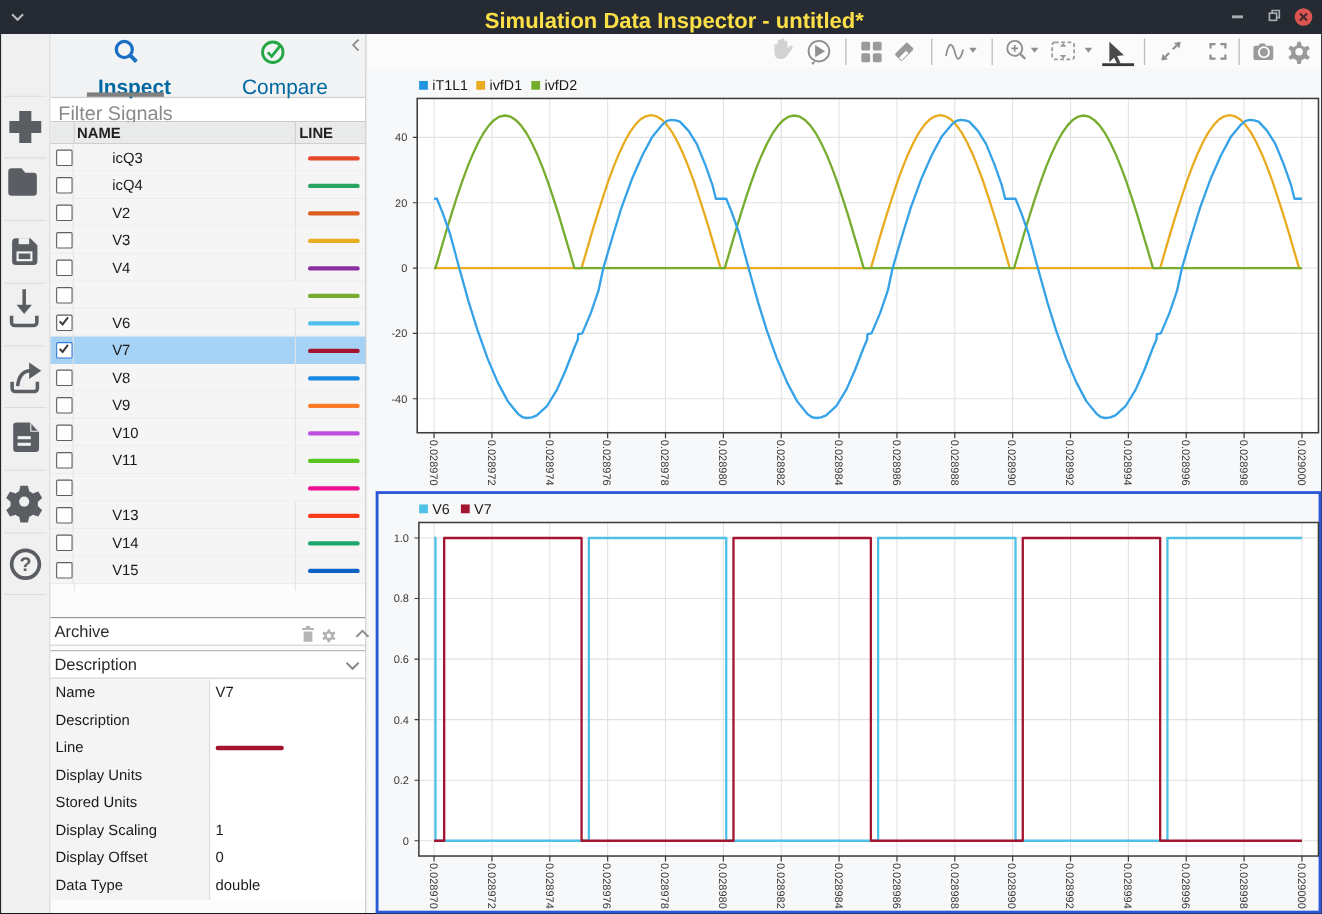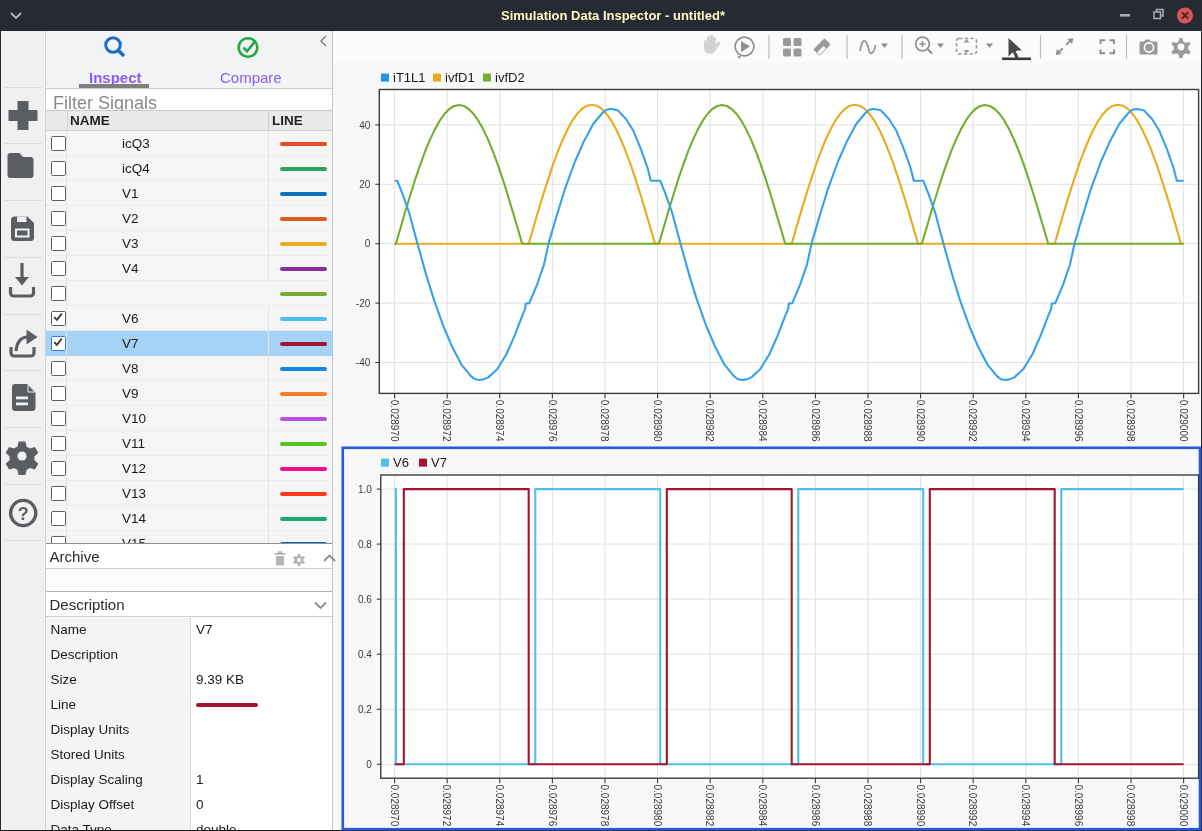--- a/index.html
+++ b/index.html
@@ -1,32 +1,32 @@
 <!DOCTYPE html>
 <html><head><meta charset="utf-8"><style>
 * { margin:0; padding:0; box-sizing:border-box; }
 html,body { width:1202px; height:831px; overflow:hidden; font-family:"Liberation Sans",sans-serif; }
 #page { position:relative; width:1202px; height:831px; background:#f7f8f9; }
 .abs { position:absolute; }
 #titlebar { position:absolute; left:0; top:0; width:1202px; height:31px; background:#262b33; }
-#titlebar .t { position:absolute; left:0; right:0; top:7.5px; text-align:center; color:#fef9c3; font-size:13px; font-weight:bold;padding-left:24px; }
+#titlebar .t { position:absolute; left:0; right:0; top:7.5px; text-align:center; color:#fde047; font-size:20px; font-weight:bold;padding-left:24px; }
 #sidestrip { position:absolute; left:0; top:31px; width:46px; height:800px; background:#f0f0f0; border-right:1px solid #d0d0d0; }
 #panel { position:absolute; left:46px; top:31px; width:287px; height:800px; background:#fcfcfc; border-right:1px solid #c2c2c2; }
 #tabs { position:absolute; left:0; top:0; width:286px; height:58px; background:#f2f3f4; border-bottom:1px solid #cfcfcf; }
-#tabs .lbl { position:absolute; top:38px; font-size:15px; color:#8b5cf6; }
+#tabs .lbl { position:absolute; top:38px; font-size:19px; color:#0369a1; }
 #filter { position:absolute; left:0; top:59px; width:286px; height:21px; background:#fff; border-bottom:1px solid #c9c9c9; }
 #filter span { position:absolute; left:7px; top:3px; color:#8a8a8a; font-size:18px; }
 #thead { position:absolute; left:0; top:80px; width:286px; height:20px; background:#e9eaea; border-bottom:1px solid #cfcfcf; font-weight:bold; font-size:13.5px; color:#1f1f1f; }
 .srow { position:relative; width:286px; height:25px; background:#f5f5f6; box-shadow:inset 0 -1px #ececec; }
 .srow.hl { background:#a6d2f5; box-shadow:none; }
 .srow.hl .cb { border-color:#2f7bd9; }
 #rows { position:absolute; left:0; top:100px; width:286px; }
 .cbc { position:absolute; left:0; top:0; width:21px; height:25px; border-right:1px solid #e3e3e3; }
 .cb { position:absolute; left:5px; top:5px; width:14.5px; height:14.5px; background:#fff; border:1.2px solid #5f5f5f; border-radius:1.5px; }
-.nmc { position:absolute; left:22px; top:0; width:201px; height:25px; line-height:25px; padding-left:54px; font-size:13.5px; color:#1a1a1a; border-right:1px solid #e3e3e3; }
+.nmc { position:absolute; left:22px; top:0; width:201px; height:25px; line-height:25px; padding-left:34px; font-size:13.5px; color:#1a1a1a; border-right:1px solid #e3e3e3; }
 .lnc { position:absolute; left:223px; top:0; width:63px; height:25px; }
 .sw { position:absolute; left:11px; top:11px; width:47px; height:3.5px; border-radius:2px; }
 .hbar { position:absolute; left:0; width:286px; background:#ffffff; border-bottom:1px solid #cfcfcf; font-size:15px; color:#2a2a2a; }
 .hbar span { position:absolute; left:3.5px; top:4px; }
 #props { position:absolute; left:0; top:586.5px; width:286px; }
 .prow { position:relative; width:286px; height:25px; border-bottom:1px solid #e8e8e8; font-size:13.5px; color:#1a1a1a; }
 .pk { position:absolute; left:0; top:0; width:145px; height:25px; line-height:24px; padding-left:4.5px; background:#f4f4f5; border-right:1px solid #dcdcdc; }
 .pv { position:absolute; left:146px; top:0; width:140px; height:25px; line-height:24px; padding-left:4px; background:#fff; }
 .psw { position:absolute; left:4px; top:10px; width:62px; height:4px; background:#a2142f; border-radius:2px; }
 #toolrow { position:absolute; left:334px; top:31px; width:868px; height:31px; background:#fbfbfc; }
@@ -138,29 +138,20 @@
           </div>
           <div class="nmc">icQ4</div>
           <div class="lnc">
             <span class="sw" style="background:#2aa360"></span>
           </div>
         </div>
 <div class="srow">
           <div class="cbc">
             <span class="cb"></span>
           </div>
-          <div class="nmc">V1</div>
-          <div class="lnc">
-            <span class="sw" style="background:#0c72bd"></span>
-          </div>
-        </div>
-<div class="srow">
-          <div class="cbc">
-            <span class="cb"></span>
-          </div>
           <div class="nmc">V2</div>
           <div class="lnc">
             <span class="sw" style="background:#dd5c22"></span>
           </div>
         </div>
 <div class="srow">
           <div class="cbc">
             <span class="cb"></span>
           </div>
           <div class="nmc">V3</div>
@@ -244,21 +235,20 @@
           </div>
           <div class="nmc">V11</div>
           <div class="lnc">
             <span class="sw" style="background:#58c41e"></span>
           </div>
         </div>
 <div class="srow">
           <div class="cbc">
             <span class="cb"></span>
           </div>
-          <div class="nmc">V12</div>
           <div class="lnc">
             <span class="sw" style="background:#ef1092"></span>
           </div>
         </div>
 <div class="srow">
           <div class="cbc">
             <span class="cb"></span>
           </div>
           <div class="nmc">V13</div>
           <div class="lnc">
@@ -281,21 +271,21 @@
           <div class="nmc">V15</div>
           <div class="lnc">
             <span class="sw" style="background:#0a60c3"></span>
           </div>
         </div>
 <div style="position:relative;width:286px;height:6px;">
           <div style="position:absolute;left:21px;top:0;width:1px;height:6px;background:#e3e3e3;"></div>
           <div style="position:absolute;left:222px;top:0;width:1px;height:6px;background:#e3e3e3;"></div>
         </div>
  </div>
- <div class="hbar" style="top:512px;height:25.5px;border-top:1.5px solid #8e8e8e;text-align:center;">
+ <div class="hbar" style="top:530px;height:25.5px;border-top:1.5px solid #8e8e8e;text-align:center;">
         <span>Archive</span>
   <svg class="abs" style="left:222px;top:6px" width="70" height="16" viewBox="0 0 70 16">
    <g fill="#b5b5b5">
             <path d="M6.5 3 h11 v1.8 h-11 z M8 6 h8 v9.5 h-8 z M10 1.2 h4 v1.8 h-4 z"></path>
           </g>
    <g fill="#b3b3b3">
             <path d="M30 4 l2 0 .5 2 1.5 .8 2 -.7 1 1.7 -1.6 1.4 0 1.6 1.6 1.4 -1 1.7 -2 -.7 -1.5 .8 -.5 2 -2 0 -.5 -2 -1.5 -.8 -2 .7 -1 -1.7 1.6 -1.4 0 -1.6 -1.6 -1.4 1 -1.7 2 .7 1.5 -.8 z"></path>
             <circle cx="31" cy="10" r="2" fill="#ffffff"></circle>
           </g>
    <path d="M56 11 l5.5 -5.5 5.5 5.5" stroke="#8a8a8a" stroke-width="1.8" fill="none"></path>
@@ -308,24 +298,20 @@
         </svg>
  </div>
  <div id="props">
 <div class="prow">
           <div class="pk">Name</div>
           <div class="pv">V7</div>
         </div>
 <div class="prow">
           <div class="pk">Description</div>
           <div class="pv"></div>
-        </div>
-<div class="prow">
-          <div class="pk">Size</div>
-          <div class="pv">9.39 KB</div>
         </div>
 <div class="prow">
           <div class="pk">Line</div>
           <div class="pv">
             <span class="psw"></span>
           </div>
         </div>
 <div class="prow">
           <div class="pk">Display Units</div>
           <div class="pv"></div>

